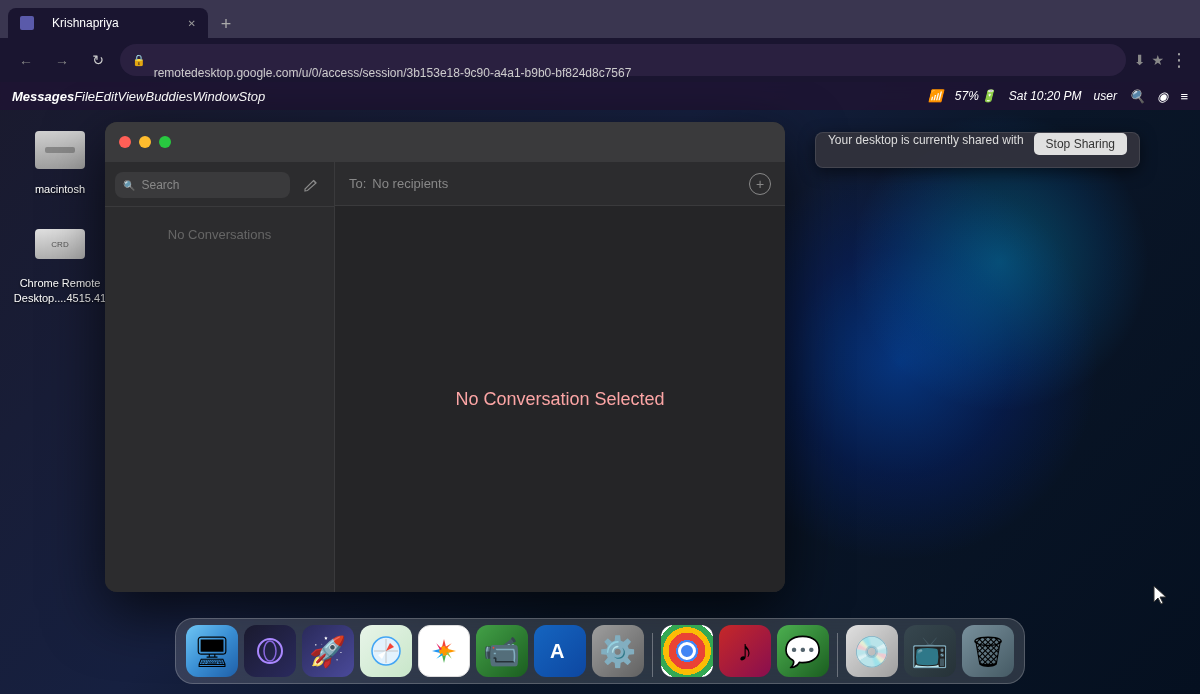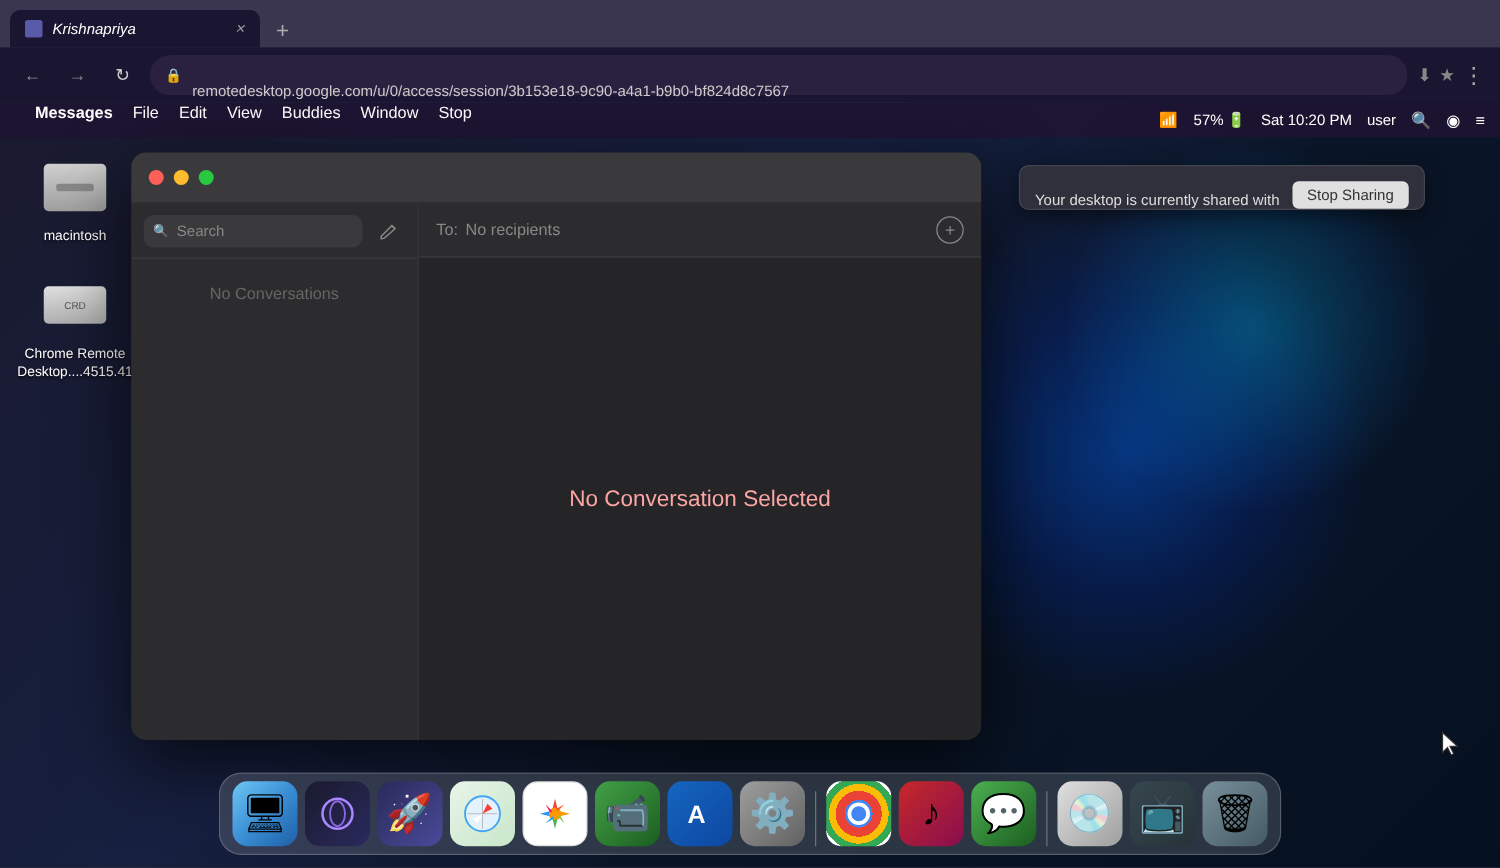--- a/index.html
+++ b/index.html
@@ -16,25 +16,24 @@
       padding: 0 8px;
       gap: 4px;
     }
     .chrome-tab {
       background: #2a2040;
       border-radius: 8px 8px 0 0;
       height: 30px;
       display: flex;
       align-items: center;
       padding: 0 12px;
-      gap: 8px;
+      gap: 18px;
       min-width: 200px;
       color: #ccc;
       font-size: 12px;
-      font-style: italic;
     }
     .chrome-tab.active { background: #1a1530; color: #fff; }
     .chrome-tab-favicon { width: 14px; height: 14px; background: #5a5aaa; border-radius: 2px; }
     .chrome-tab-close { margin-left: auto; color: #999; font-size: 10px; cursor: pointer; }
     .chrome-new-tab { width: 28px; height: 28px; display: flex; align-items: center; justify-content: center; color: #aaa; font-size: 18px; cursor: pointer; }
 
     .chrome-toolbar {
       background: #1a1530;
       height: 44px;
       display: flex;
@@ -93,25 +92,26 @@
       width: 300px; height: 300px;
       background: radial-gradient(ellipse, rgba(0,200,255,0.3) 0%, rgba(0,150,255,0.1) 50%, transparent 70%);
       border-radius: 50%;
     }
 
     
     .mac-menubar {
       background: rgba(30,20,50,0.85);
       height: 28px;
       display: flex;
+      align-items: center;
       padding: 0 12px;
-      gap: 16px;
       position: relative;
       z-index: 10;
       backdrop-filter: blur(10px);
+      font-style: italic;
     }
     .mac-menu-apple { color: #fff; font-size: 14px; cursor: pointer; }
     .mac-menu-item { color: #fff; font-size: 13px; cursor: pointer; }
     .mac-menu-item.bold { font-weight: 600; }
     .mac-menubar-right {
       margin-left: auto;
       display: flex;
       align-items: center;
       gap: 12px;
       color: #fff;
@@ -300,21 +300,21 @@
 
     
     .sharing-notification {
       position: absolute;
       top: 50px;
       right: 60px;
       background: rgba(50,50,60,0.95);
       border-radius: 8px;
       height: 36px;
       display: flex;
-      align-items: flex-end;
+      align-items: flex-start;
       padding: 0 12px;
       gap: 10px;
       z-index: 100;
       box-shadow: 0 4px 15px rgba(0,0,0,0.5);
       border: 1px solid rgba(255,255,255,0.1);
     }
     .sharing-text { color: #ddd; font-size: 12px; }
     .stop-sharing-btn {
       background: #e0e0e0;
       color: #333;

